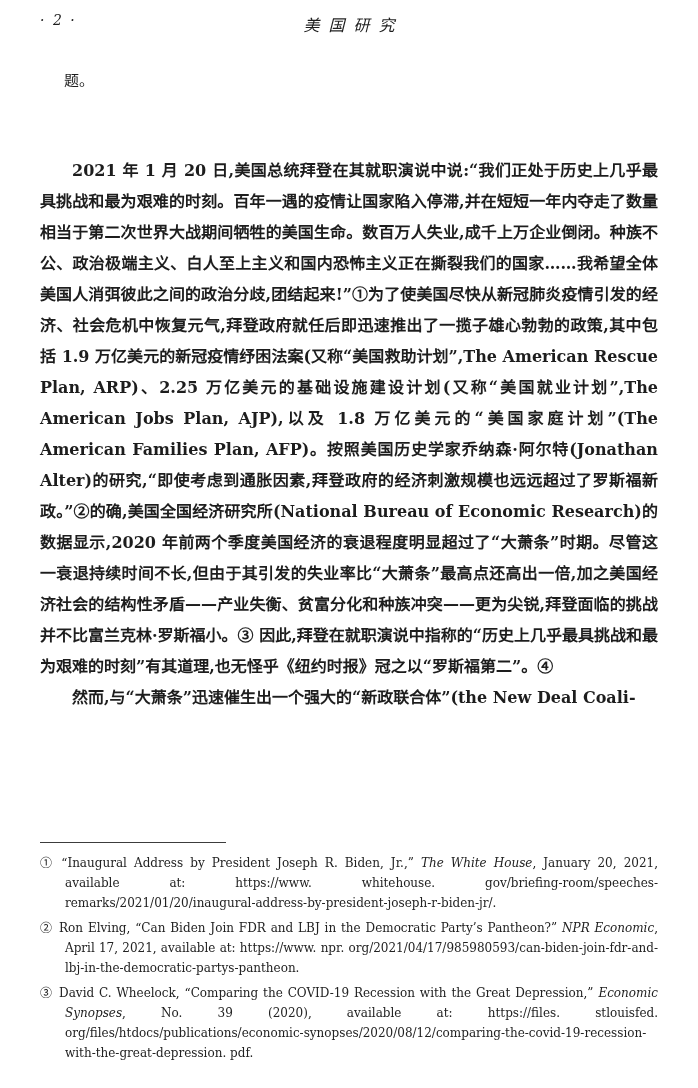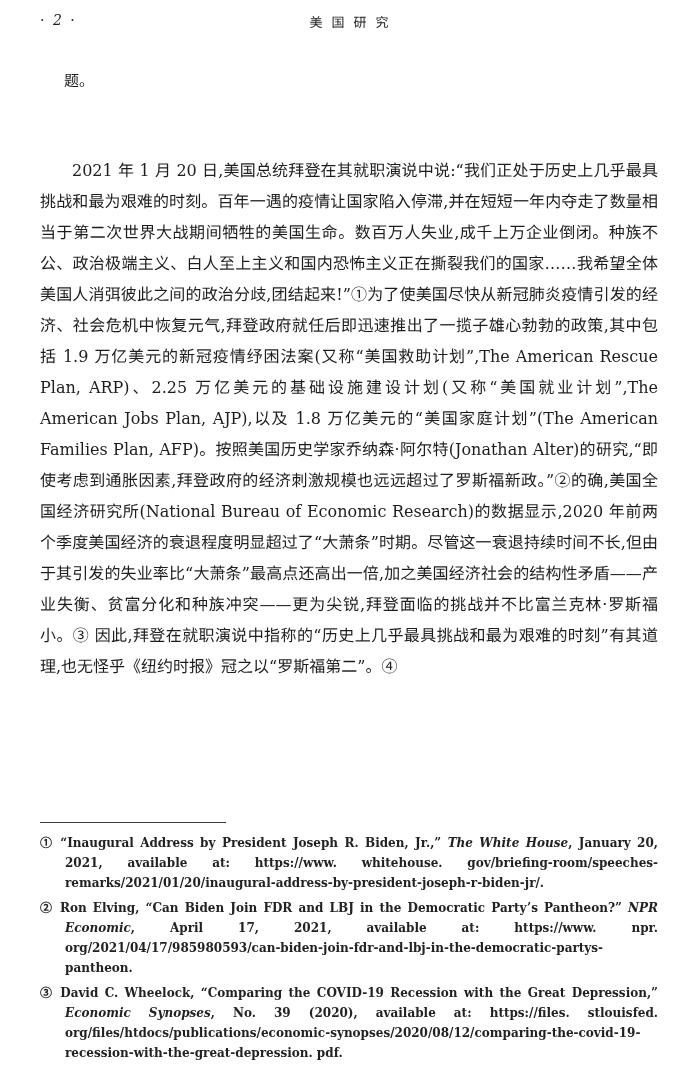--- a/index.html
+++ b/index.html
@@ -30,21 +30,22 @@
     left: 0;
     top: 0;
     font-style: italic;
     font-size: 14px;
     letter-spacing: 2px;
   }
   .journal-title {
     display: inline-block;
     letter-spacing: 9px;
     padding-left: 9px; 
-    font-size: 13px;
+    font-size: 16px;
+    font-style: italic;
   }
 
   
   .abstract-block {
     flex: none;
     margin: 34px 24px 0 24px;
     font-size: 15px;
     line-height: 27px;
     text-align: justify;
   }
@@ -52,37 +53,37 @@
   .kw-label { font-weight: bold; }
 
   
   .body-text {
     flex: none;
     margin-top: 60px;
     font-size: 16px;
     line-height: 31px;
     text-align: justify;
   }
-  .para { text-indent: 2em; }
+  .para { text-indent: 2em; font-weight: bold; }
 
   
   .footnotes {
     margin-top: auto;
     font-size: 12px;
     line-height: 20px;
     text-align: justify;
     color: #222222;
   }
   .fn-rule {
     width: 186px;
     height: 0;
     border-top: 1px solid #3c3c3c;
     margin-bottom: 10px;
   }
-  .fn-list { list-style: none; font-weight: bold; }
+  .fn-list { list-style: none; }
   .footnote {
     padding-left: 25px;
     text-indent: -25px;
     margin-bottom: 5px;
   }
   .fn-marker { margin-right: 6px; }
   .fn-text em { font-style: italic; }
 </style>
 </head>
 <body>
@@ -93,20 +94,21 @@
     <span class="page-number">· 2 ·</span>
     <span class="journal-title">美国研究</span>
   </header>
 
   <section class="abstract-block">
     <p class="abstract-continuation">题。</p>
   </section>
 
   <main class="body-text">
     <p class="para">2021 年 1 月 20 日,美国总统拜登在其就职演说中说:“我们正处于历史上几乎最具挑战和最为艰难的时刻。百年一遇的疫情让国家陷入停滞,并在短短一年内夺走了数量相当于第二次世界大战期间牺牲的美国生命。数百万人失业,成千上万企业倒闭。种族不公、政治极端主义、白人至上主义和国内恐怖主义正在撕裂我们的国家……我希望全体美国人消弭彼此之间的政治分歧,团结起来!”①为了使美国尽快从新冠肺炎疫情引发的经济、社会危机中恢复元气,拜登政府就任后即迅速推出了一揽子雄心勃勃的政策,其中包括 1.9 万亿美元的新冠疫情纾困法案(又称“美国救助计划”,The American Rescue Plan, ARP)、2.25 万亿美元的基础设施建设计划(又称“美国就业计划”,The American Jobs Plan, AJP),以及 1.8 万亿美元的“美国家庭计划”(The American Families Plan, AFP)。按照美国历史学家乔纳森·阿尔特(Jonathan Alter)的研究,“即使考虑到通胀因素,拜登政府的经济刺激规模也远远超过了罗斯福新政。”②的确,美国全国经济研究所(National Bureau of Economic Research)的数据显示,2020 年前两个季度美国经济的衰退程度明显超过了“大萧条”时期。尽管这一衰退持续时间不长,但由于其引发的失业率比“大萧条”最高点还高出一倍,加之美国经济社会的结构性矛盾——产业失衡、贫富分化和种族冲突——更为尖锐,拜登面临的挑战并不比富兰克林·罗斯福小。③ 因此,拜登在就职演说中指称的“历史上几乎最具挑战和最为艰难的时刻”有其道理,也无怪乎《纽约时报》冠之以“罗斯福第二”。④</p>
+    <p class="para">然而,与“大萧条”迅速催生出一个强大的“新政联合体”(the New Deal Coali-</p>
   </main>
 
   <footer class="footnotes">
     <div class="fn-rule"></div>
     <ol class="fn-list">
   <li class="footnote">
     <span class="fn-marker">①</span><span class="fn-text"><span>“Inaugural Address by President Joseph R. Biden, Jr.,” </span><em>The White House</em><span>, January 20, 2021, available at: https://www. whitehouse. gov/briefing-room/speeches-remarks/2021/01/20/inaugural-address-by-president-joseph-r-biden-jr/.</span></span>
   </li>
 
   <li class="footnote">

